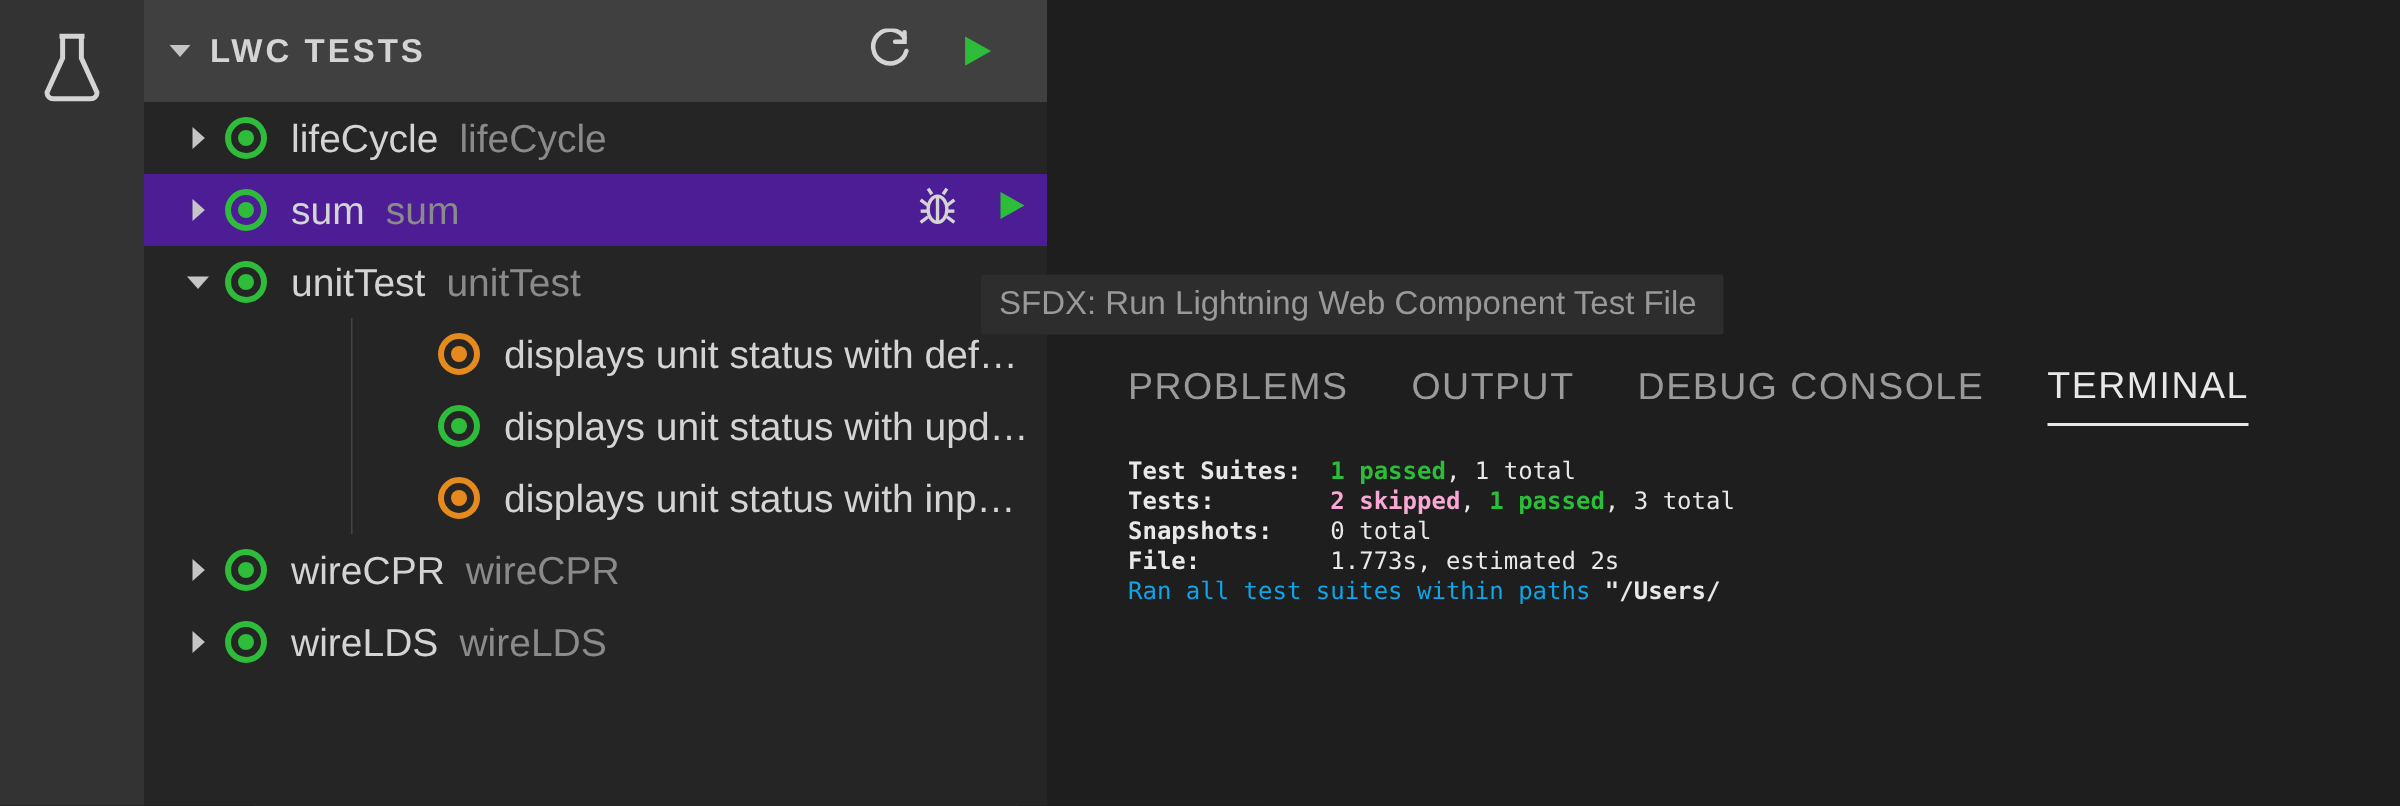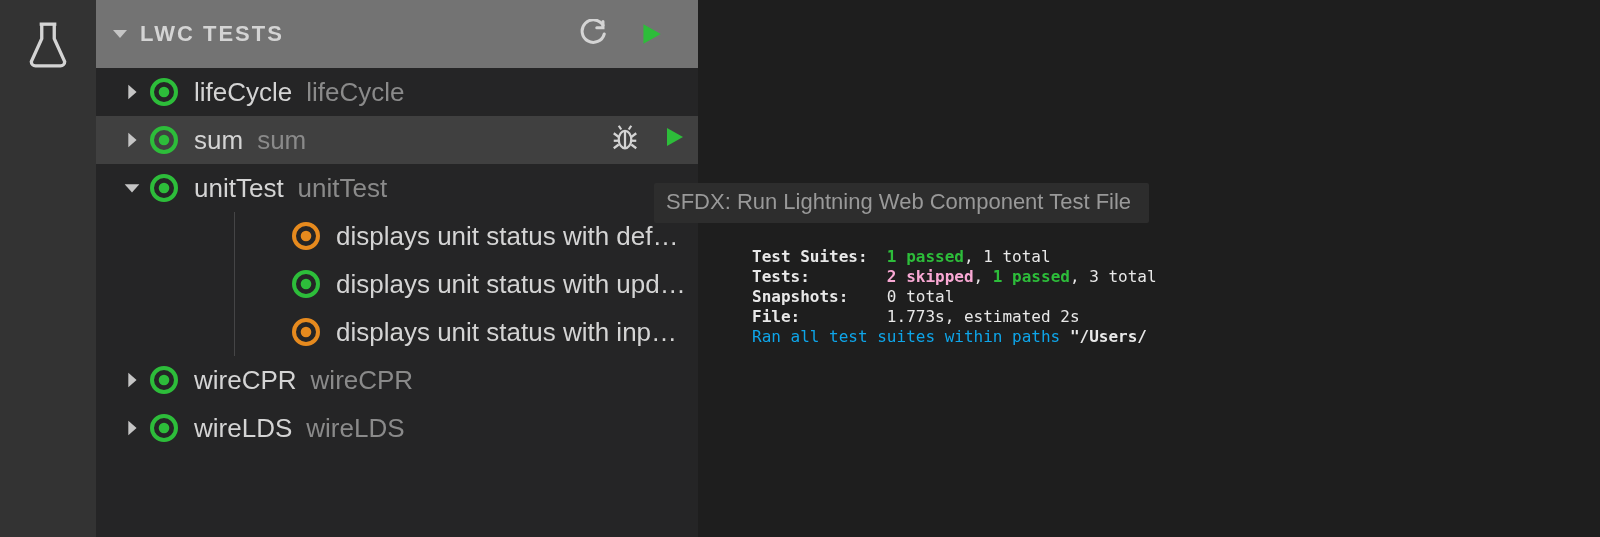--- a/index.html
+++ b/index.html
@@ -24,21 +24,21 @@
   .activity-bar svg { width: 50px; height: 50px; }
   .sidebar {
     width: 602px;
     background: #252526;
     display: flex;
     flex-direction: column;
     overflow: hidden;
   }
   .sidebar-header {
     height: 68px;
-    background: #737373;
+    background: #404040;
     display: flex;
     align-items: center;
     padding-left: 8px;
     padding-right: 24px;
     justify-content: center;
   }
   .sidebar-header .twisty { width: 32px; display:flex; align-items:center; justify-content:center; }
   .sidebar-title {
     font-weight: 700;
     letter-spacing: 2px;
@@ -52,21 +52,21 @@
   .tree { display:flex; flex-direction:column; }
   .tree-row {
     height: 48px;
     display: flex;
     align-items: center;
     font-size: 26px;
     white-space: nowrap;
     overflow: hidden;
     padding-right: 12px;
   }
-  .tree-row.selected { background: #404040; }
+  .tree-row.selected { background: #4c1d95; }
   .indent1 { padding-left: 20px; }
   .indent3 { padding-left: 144px; }
   .indent-with-guide { position: relative; }
   .indent-with-guide::before {
     content:"";
     position:absolute;
     left: 138px;
     top:0;
     bottom:0;
     width:1px;
@@ -280,20 +280,26 @@
         </svg>
         <span class="row-name">wireLDS</span>
         <span class="row-sub">wireLDS</span>
       </div>
 
     </div>
   </div>
 
   <div class="editor-pane">
     <div class="panel">
+      <div class="panel-tabs">
+        <div class="panel-tab">PROBLEMS</div>
+        <div class="panel-tab">OUTPUT</div>
+        <div class="panel-tab">DEBUG CONSOLE</div>
+        <div class="panel-tab active">TERMINAL</div>
+      </div>
       <div class="terminal" id="terminal-out"><span class="term-bold">Test Suites:</span>  <span class="term-green">1 passed</span>, 1 total
 <span class="term-bold">Tests:</span>        <span class="term-yellow">2 skipped</span>, <span class="term-green">1 passed</span>, 3 total
 <span class="term-bold">Snapshots:</span>    0 total
 <span class="term-bold">File:</span>         1.773s, estimated 2s
 <span class="term-dim">Ran all test suites within paths </span><span class="term-bold">"/Users/</span></div>
     </div>
   </div>
 
 </div>
 

